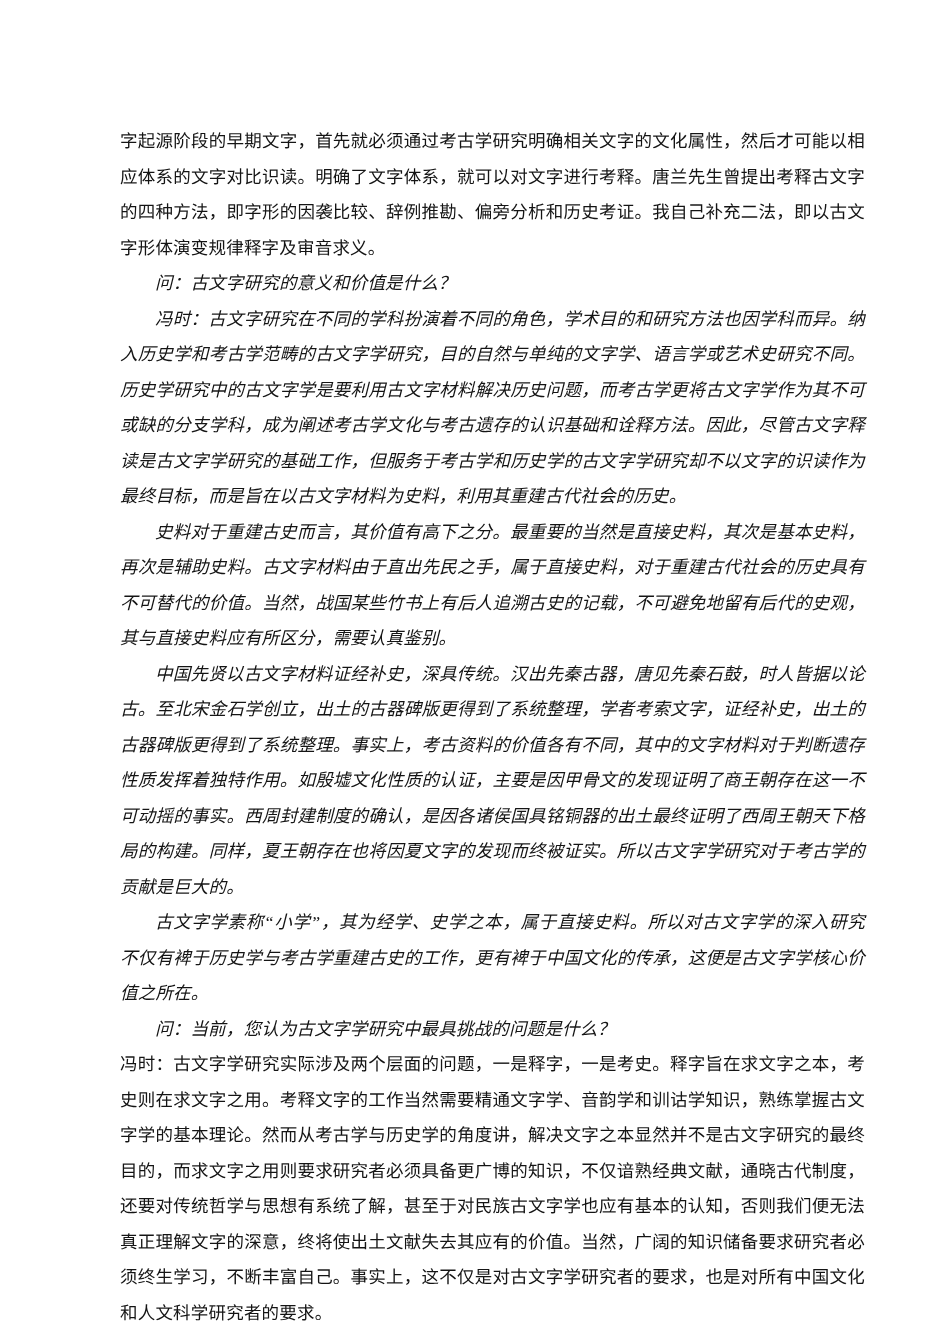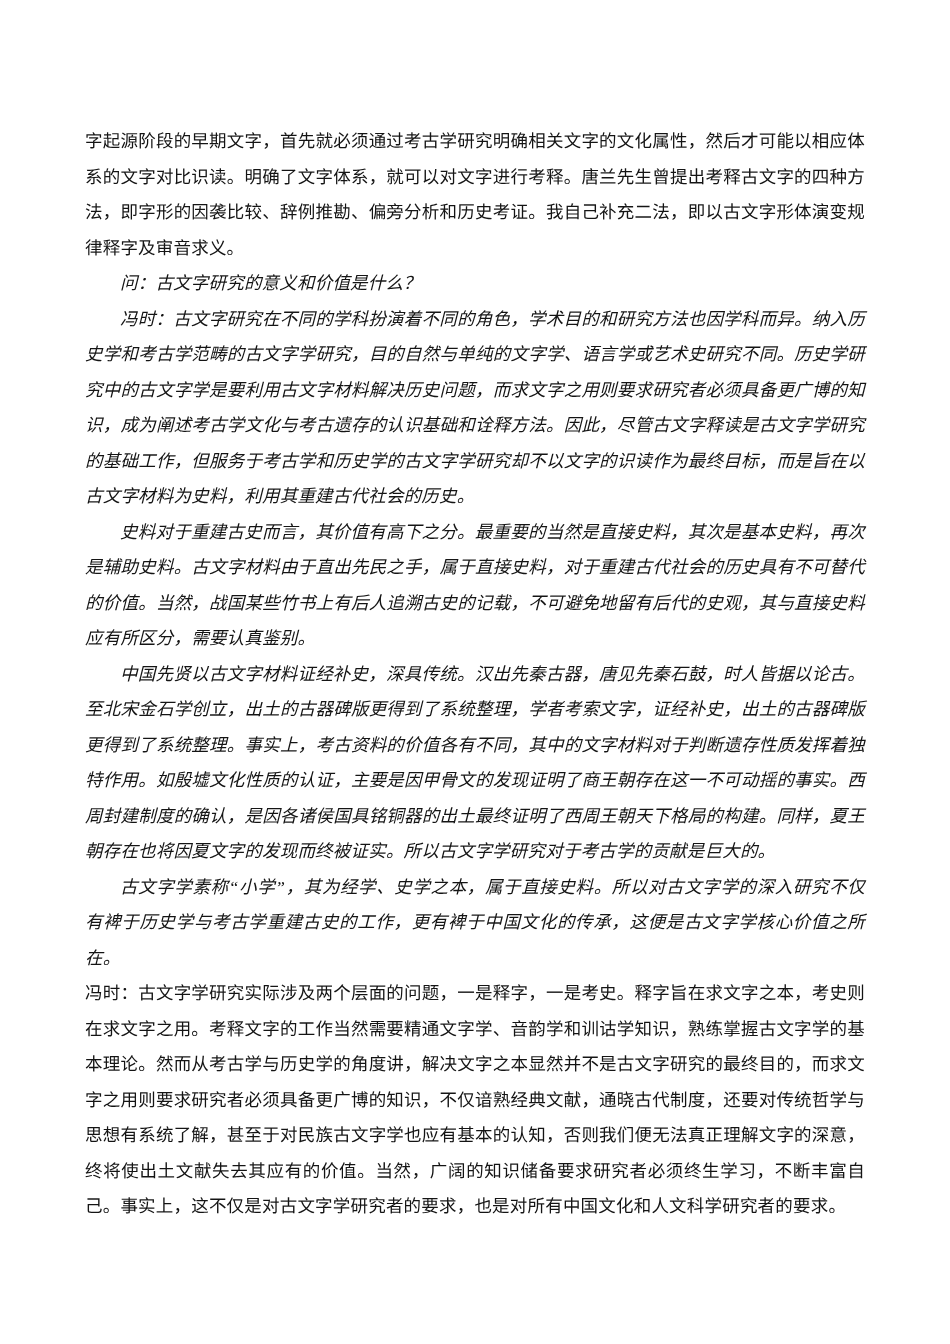--- a/index.html
+++ b/index.html
@@ -10,21 +10,21 @@
   body {
     width: 950px;
     height: 1344px;
     overflow: hidden;
     position: relative;
   }
   .page {
     box-sizing: border-box;
     width: 950px;
     height: 1344px;
-    padding: 124px 85px 0 85px;
+    padding: 124px 85px 0 120px;
     background: #ffffff;
   }
   .content {
     font-family: "Liberation Serif", "DejaVu Serif", serif;
     font-size: 17.5px;
     line-height: 35.5px;
     color: #141414;
     text-align: justify;
     text-justify: inter-character;
     text-align-last: left;
@@ -39,19 +39,20 @@
     font-style: italic;
   }
 </style>
 </head>
 <body>
 
 <div class="page">
   <div class="content">
       <p class="para">字起源阶段的早期文字，首先就必须通过考古学研究明确相关文字的文化属性，然后才可能以相应体系的文字对比识读。明确了文字体系，就可以对文字进行考释。唐兰先生曾提出考释古文字的四种方法，即字形的因袭比较、辞例推勘、偏旁分析和历史考证。我自己补充二法，即以古文字形体演变规律释字及审音求义。</p>
       <p class="para indent">问：古文字研究的意义和价值是什么？</p>
-      <p class="para indent">冯时：古文字研究在不同的学科扮演着不同的角色，学术目的和研究方法也因学科而异。纳入历史学和考古学范畴的古文字学研究，目的自然与单纯的文字学、语言学或艺术史研究不同。历史学研究中的古文字学是要利用古文字材料解决历史问题，而求文字之用则要求研究者必须具备更广博的知识，成为阐述考古学文化与考古遗存的认识基础和诠释方法。因此，尽管古文字释读是古文字学研究的基础工作，但服务于考古学和历史学的古文字学研究却不以文字的识读作为最终目标，而是旨在以古文字材料为史料，利用其重建古代社会的历史。</p>
+      <p class="para indent">冯时：古文字研究在不同的学科扮演着不同的角色，学术目的和研究方法也因学科而异。纳入历史学和考古学范畴的古文字学研究，目的自然与单纯的文字学、语言学或艺术史研究不同。历史学研究中的古文字学是要利用古文字材料解决历史问题，而考古学更将古文字学作为其不可或缺的分支学科，成为阐述考古学文化与考古遗存的认识基础和诠释方法。因此，尽管古文字释读是古文字学研究的基础工作，但服务于考古学和历史学的古文字学研究却不以文字的识读作为最终目标，而是旨在以古文字材料为史料，利用其重建古代社会的历史。</p>
       <p class="para indent">史料对于重建古史而言，其价值有高下之分。最重要的当然是直接史料，其次是基本史料，再次是辅助史料。古文字材料由于直出先民之手，属于直接史料，对于重建古代社会的历史具有不可替代的价值。当然，战国某些竹书上有后人追溯古史的记载，不可避免地留有后代的史观，其与直接史料应有所区分，需要认真鉴别。</p>
       <p class="para indent">中国先贤以古文字材料证经补史，深具传统。汉出先秦古器，唐见先秦石鼓，时人皆据以论古。至北宋金石学创立，出土的古器碑版更得到了系统整理，学者考索文字，证经补史，出土的古器碑版更得到了系统整理。事实上，考古资料的价值各有不同，其中的文字材料对于判断遗存性质发挥着独特作用。如殷墟文化性质的认证，主要是因甲骨文的发现证明了商王朝存在这一不可动摇的事实。西周封建制度的确认，是因各诸侯国具铭铜器的出土最终证明了西周王朝天下格局的构建。同样，夏王朝存在也将因夏文字的发现而终被证实。所以古文字学研究对于考古学的贡献是巨大的。</p>
       <p class="para indent">古文字学素称“小学”，其为经学、史学之本，属于直接史料。所以对古文字学的深入研究不仅有裨于历史学与考古学重建古史的工作，更有裨于中国文化的传承，这便是古文字学核心价值之所在。</p>
+      <p class="para indent">问：当前，您认为古文字学研究中最具挑战的问题是什么？</p>
       <p class="para">冯时：古文字学研究实际涉及两个层面的问题，一是释字，一是考史。释字旨在求文字之本，考史则在求文字之用。考释文字的工作当然需要精通文字学、音韵学和训诂学知识，熟练掌握古文字学的基本理论。然而从考古学与历史学的角度讲，解决文字之本显然并不是古文字研究的最终目的，而求文字之用则要求研究者必须具备更广博的知识，不仅谙熟经典文献，通晓古代制度，还要对传统哲学与思想有系统了解，甚至于对民族古文字学也应有基本的认知，否则我们便无法真正理解文字的深意，终将使出土文献失去其应有的价值。当然，广阔的知识储备要求研究者必须终生学习，不断丰富自己。事实上，这不仅是对古文字学研究者的要求，也是对所有中国文化和人文科学研究者的要求。</p>
     </div>
 </div>
 
 </body></html>

